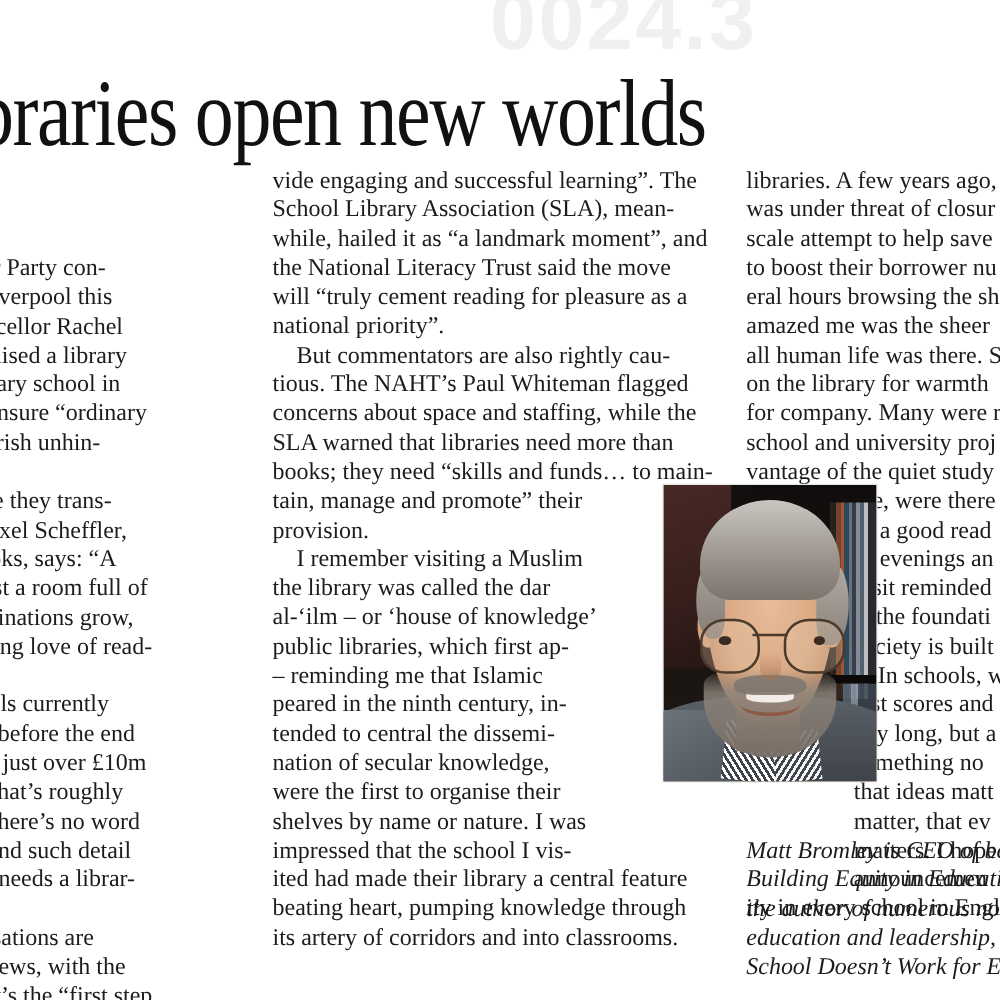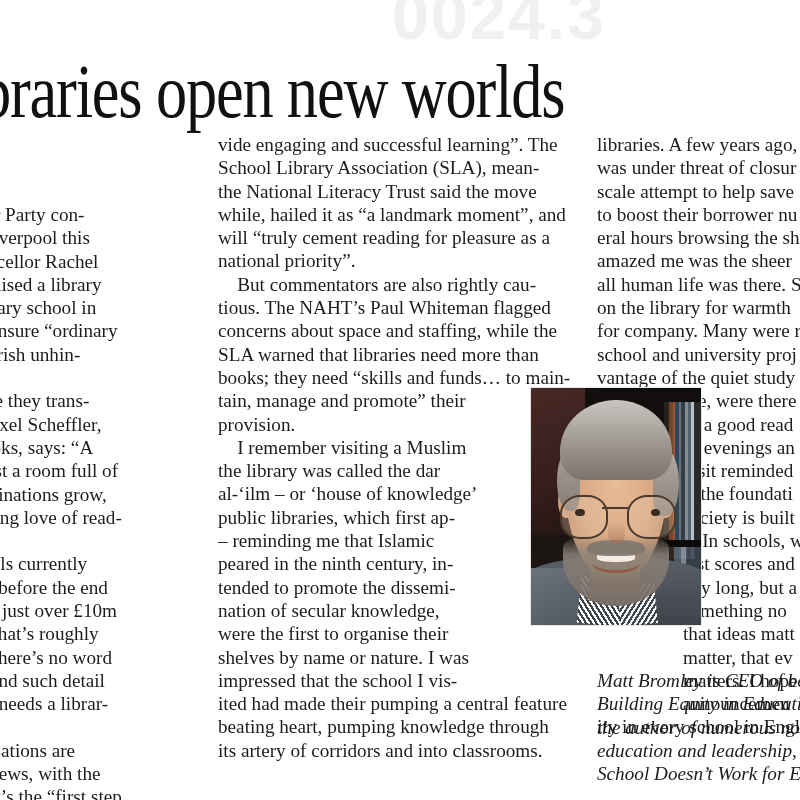--- a/index.html
+++ b/index.html
@@ -322,43 +322,43 @@
     <span class="ln">ry library needs a librar-</span>
     <span class="ln blank">&nbsp;</span>
     <span class="ln">cy organisations are</span>
     <span class="ln">bout the news, with the</span>
     <span class="ln">e saying it’s the “first step</span>
   </div>
 
 <div class="col" id="col2">
     <span class="ln">vide engaging and successful learning”. The</span>
     <span class="ln">School Library Association (SLA), mean-</span>
+    <span class="ln">while, hailed it as “a landmark moment”, and</span>
     <span class="ln">the National Literacy Trust said the move</span>
-    <span class="ln">while, hailed it as “a landmark moment”, and</span>
     <span class="ln">will “truly cement reading for pleasure as a</span>
     <span class="ln">national priority”.</span>
     <span class="ln">&nbsp;&nbsp;&nbsp;&nbsp;But commentators are also rightly cau-</span>
     <span class="ln">tious. The NAHT’s Paul Whiteman flagged</span>
     <span class="ln">concerns about space and staffing, while the</span>
     <span class="ln">SLA warned that libraries need more than</span>
     <span class="ln">books; they need “skills and funds… to main-</span>
     <span class="ln">tain, manage and promote” their</span>
     <span class="ln">provision.</span>
     <span class="ln">&nbsp;&nbsp;&nbsp;&nbsp;I remember visiting a Muslim</span>
     <span class="ln">the library was called the dar</span>
     <span class="ln">al-‘ilm – or ‘house of knowledge’</span>
     <span class="ln">public libraries, which first ap-</span>
     <span class="ln">– reminding me that Islamic</span>
     <span class="ln">peared in the ninth century, in-</span>
-    <span class="ln">tended to promote the dissemi-</span>
+    <span class="ln">tended to central the dissemi-</span>
     <span class="ln">nation of secular knowledge,</span>
     <span class="ln">were the first to organise their</span>
     <span class="ln">shelves by name or nature. I was</span>
     <span class="ln">impressed that the school I vis-</span>
-    <span class="ln">ited had made their pumping a central feature</span>
+    <span class="ln">ited had made their library a central feature</span>
     <span class="ln">beating heart, pumping knowledge through</span>
     <span class="ln">its artery of corridors and into classrooms.</span>
   </div>
 
 <div class="col" id="col3">
     <span class="ln">libraries. A few years ago,</span>
     <span class="ln">was under threat of closur</span>
     <span class="ln">scale attempt to help save</span>
     <span class="ln">to boost their borrower nu</span>
     <span class="ln">eral hours browsing the sh</span>

